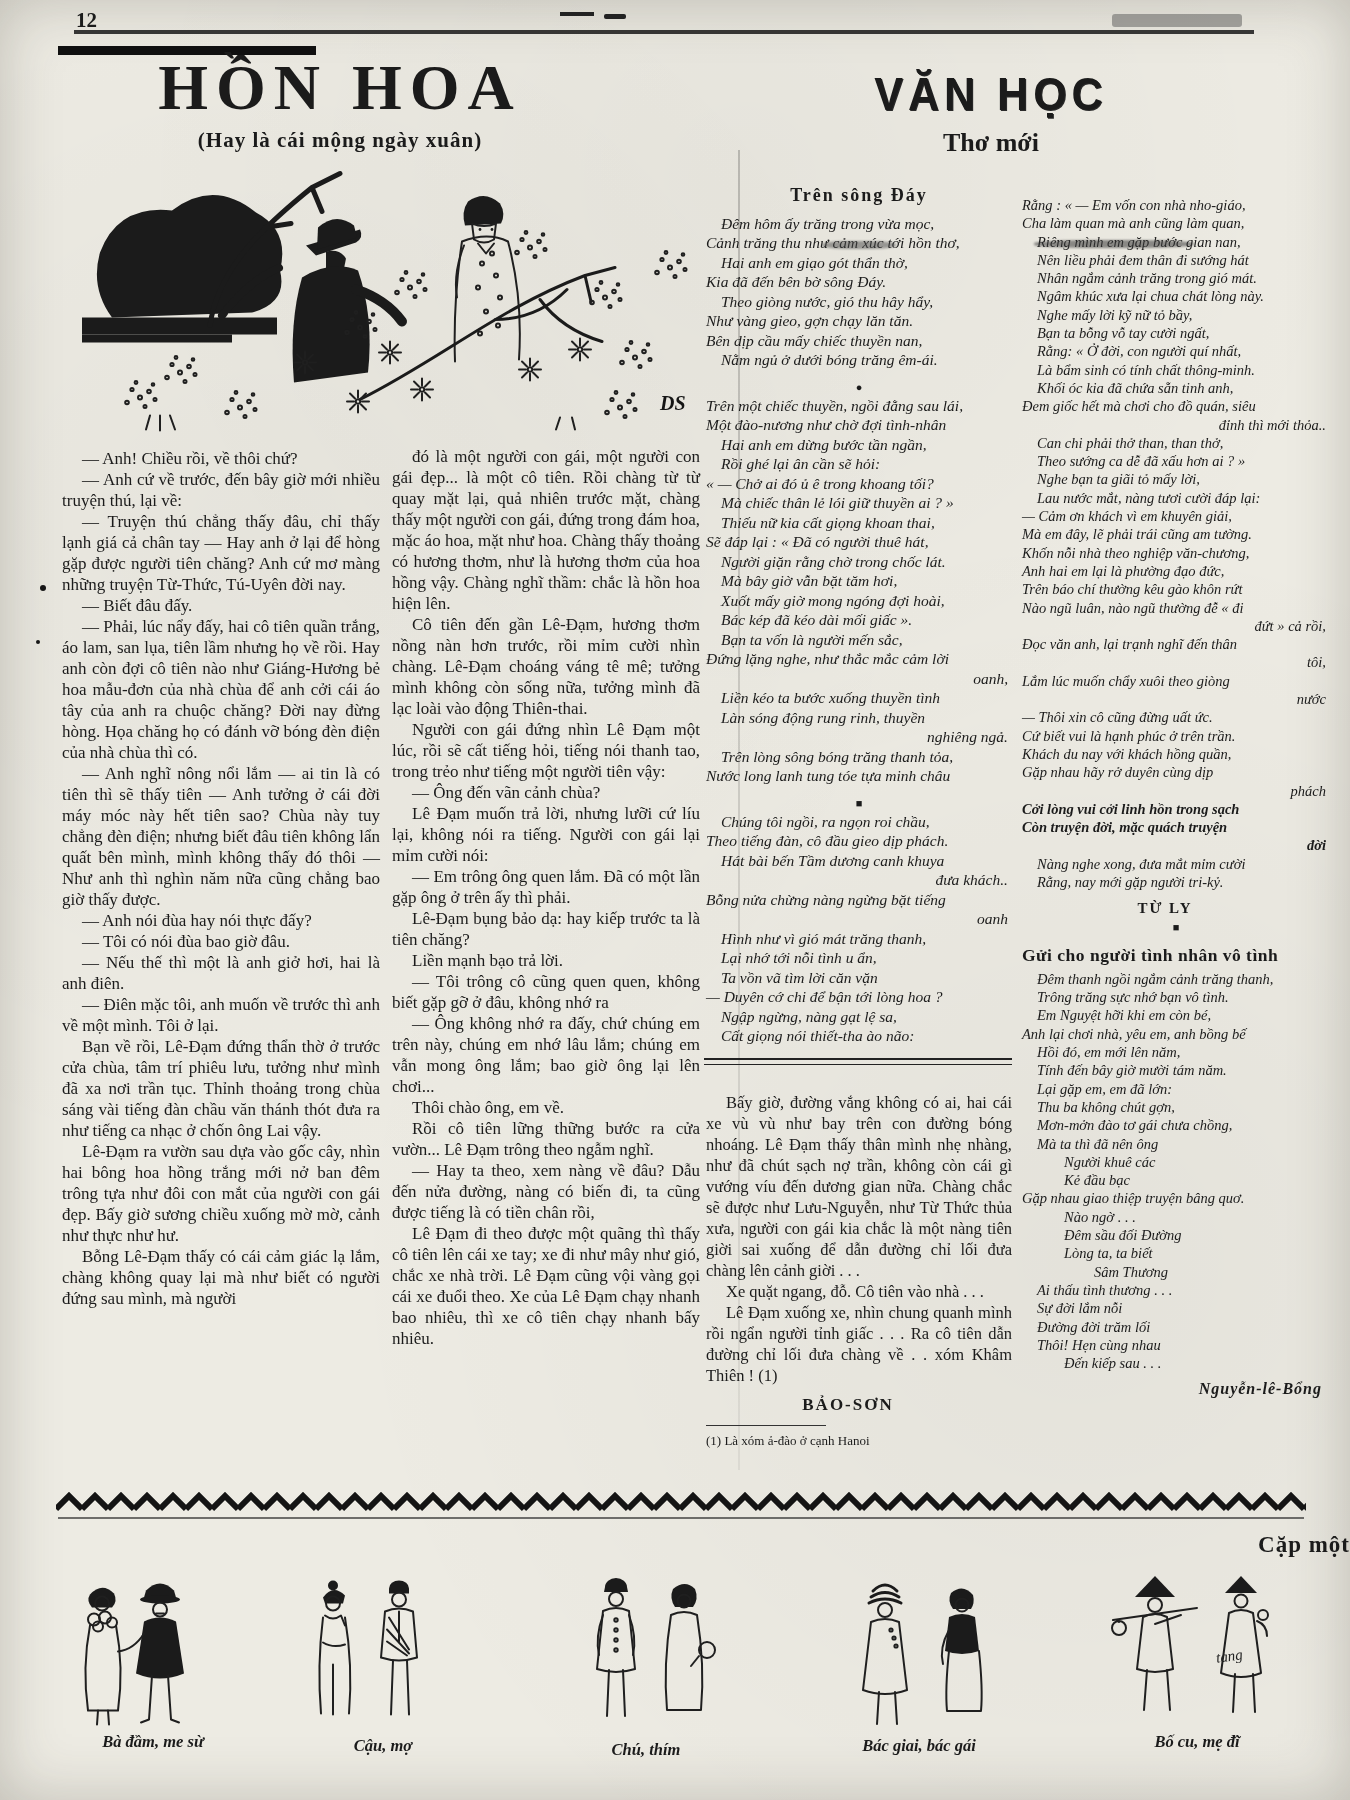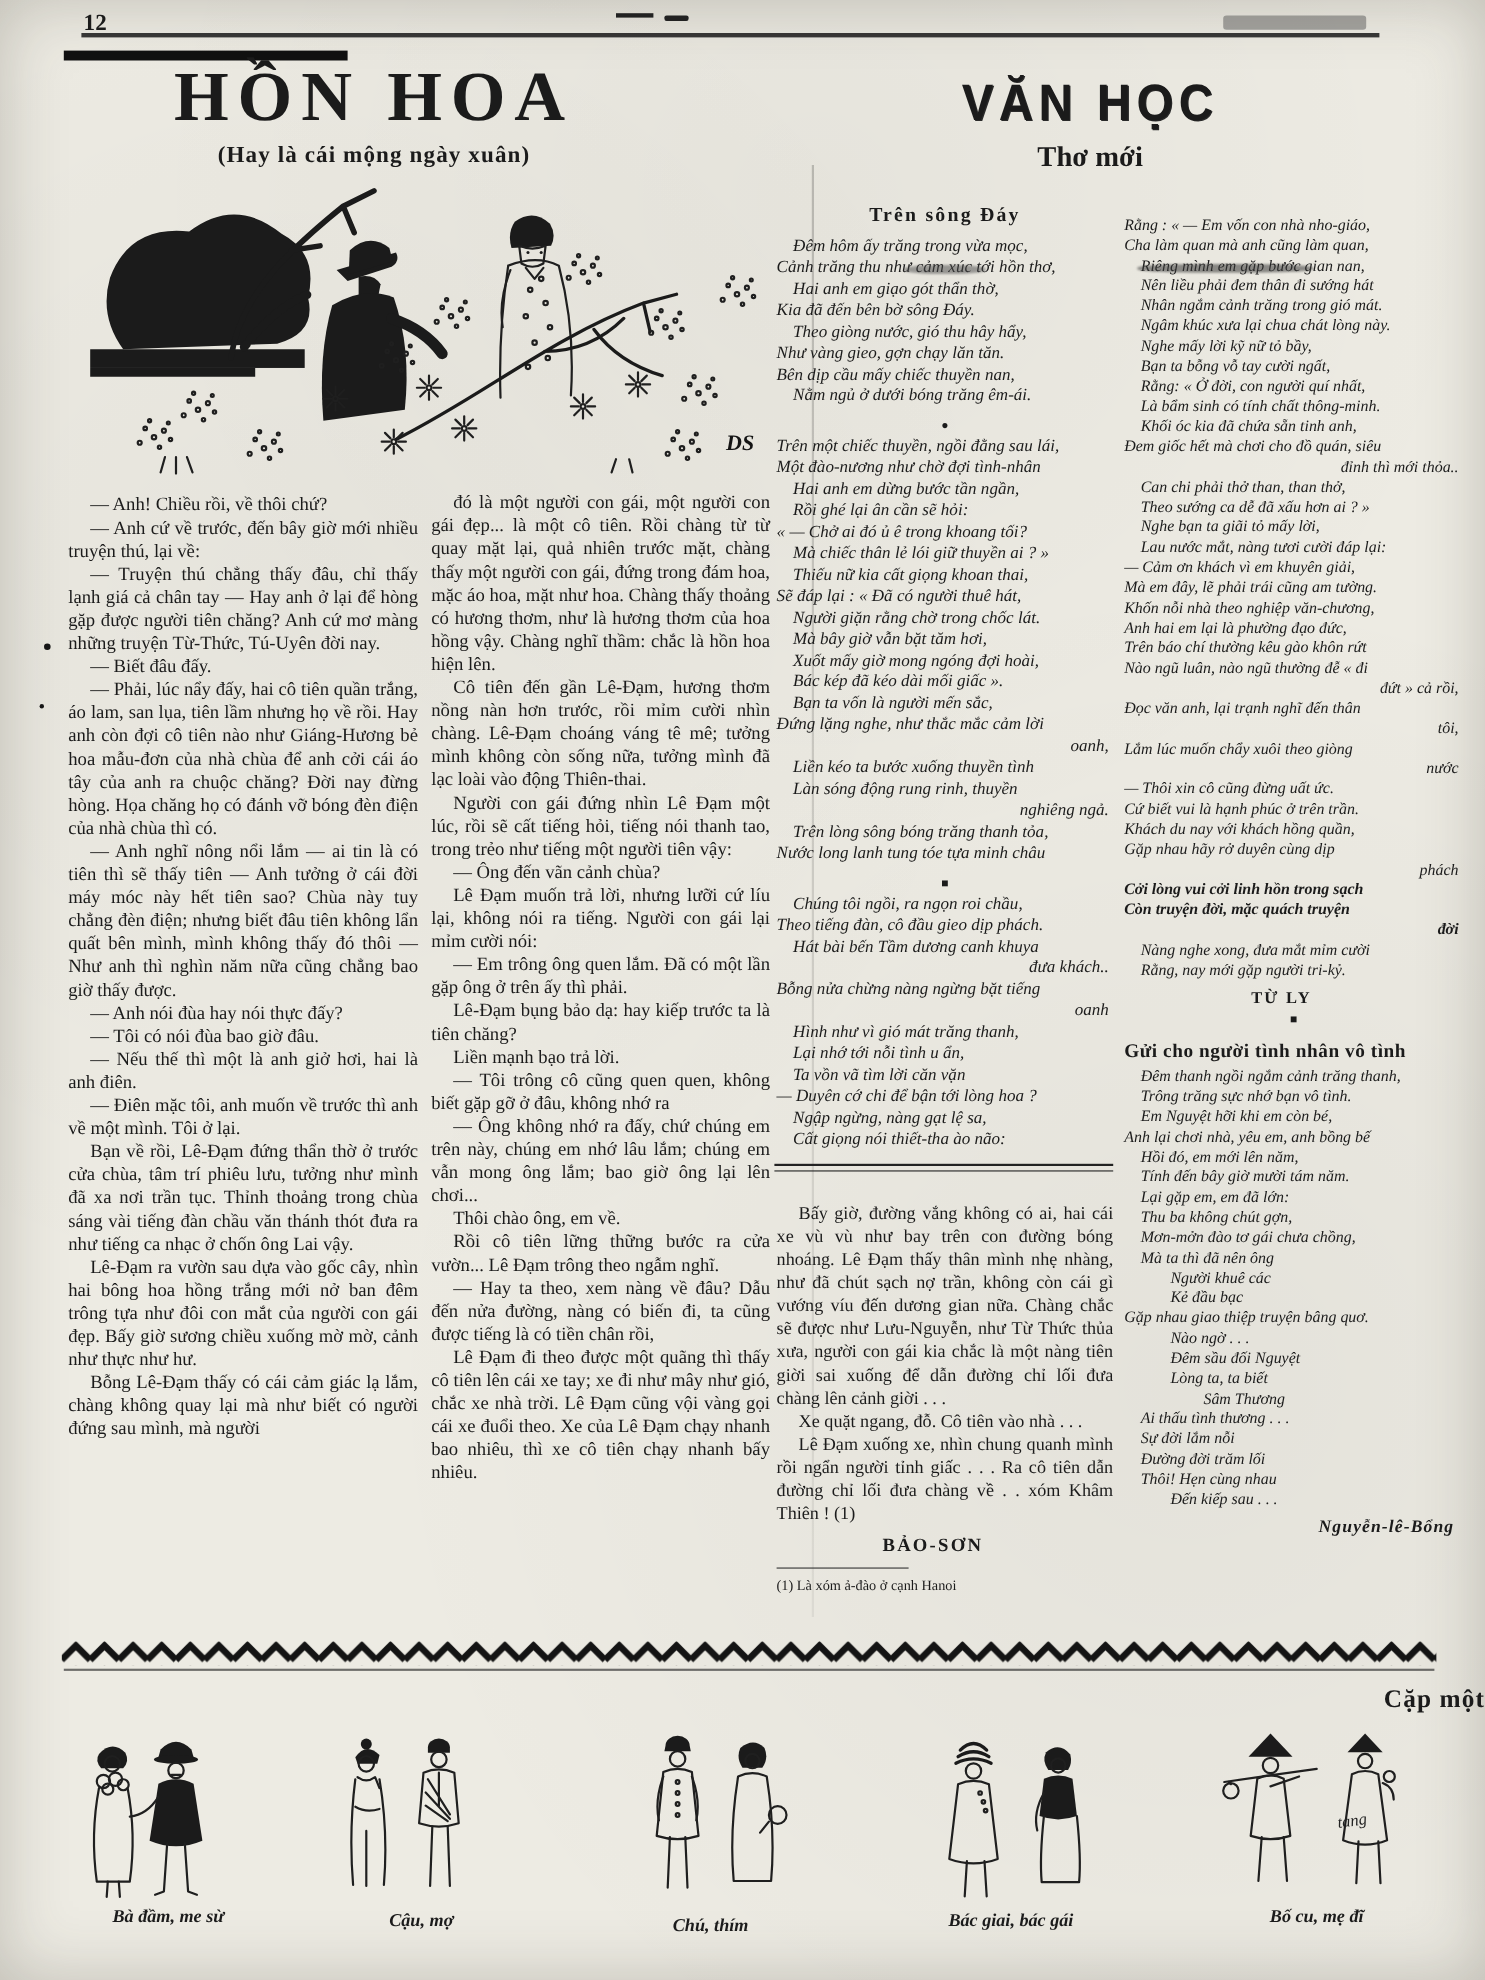--- a/index.html
+++ b/index.html
@@ -311,21 +311,21 @@
         <div class="i1">Hồi đó, em mới lên năm,</div>
         <div class="i1">Tính đến bây giờ mười tám năm.</div>
         <div class="i1">Lại gặp em, em đã lớn:</div>
         <div class="i1">Thu ba không chút gợn,</div>
         <div class="i1">Mơn-mởn đào tơ gái chưa chồng,</div>
         <div class="i1">Mà ta thì đã nên ông</div>
         <div class="i2">Người khuê các</div>
         <div class="i2">Kẻ đầu bạc</div>
         <div>Gặp nhau giao thiệp truyện bâng quơ.</div>
         <div class="i2">Nào ngờ . . .</div>
-        <div class="i2">Đêm sầu đối Nguyệt</div>
+        <div class="i2">Đêm sầu đối Đường</div>
         <div class="i2">Lòng ta, ta biết</div>
         <div class="i3">Sâm Thương</div>
         <div class="i1">Ai thấu tình thương . . .</div>
         <div class="i1">Sự đời lắm nỗi</div>
         <div class="i1">Đường đời trăm lối</div>
         <div class="i1">Thôi! Hẹn cùng nhau</div>
         <div class="i2">Đến kiếp sau . . .</div>
       </div>
     <div class="sig-italic">Nguyễn-lê-Bổng</div>
   </div>

